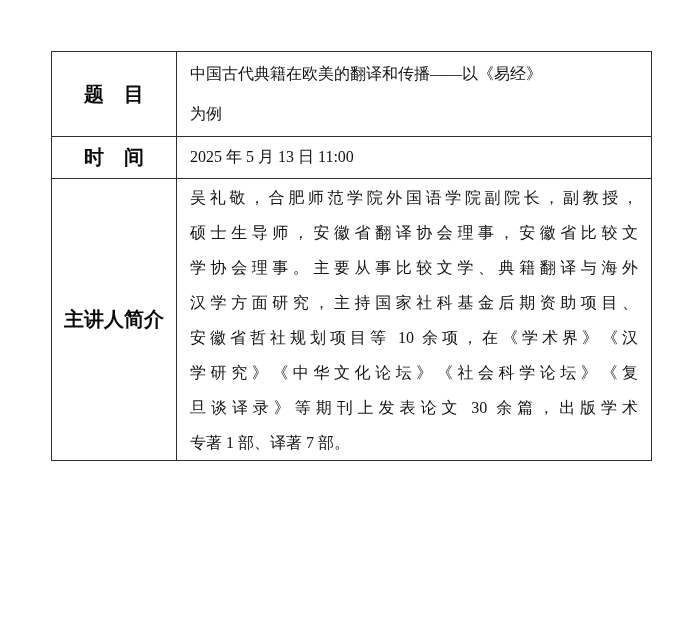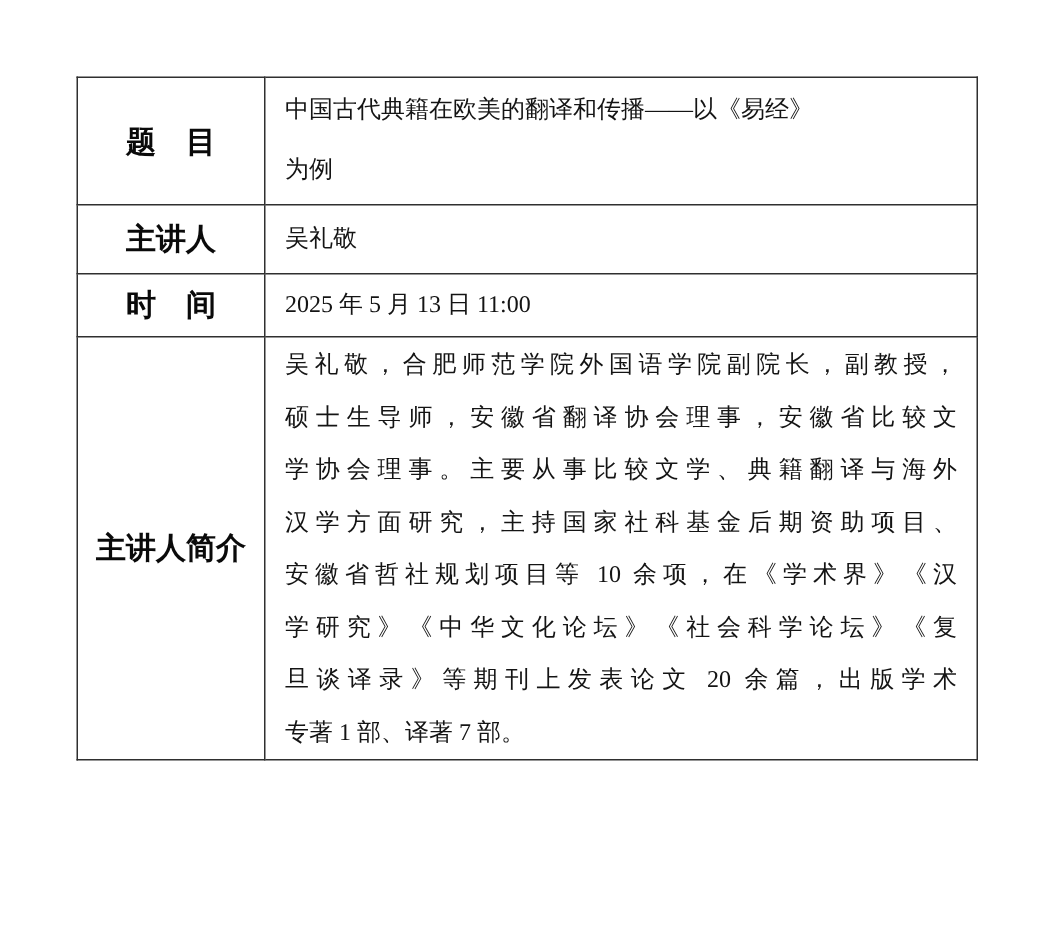--- a/index.html
+++ b/index.html
@@ -68,44 +68,38 @@
       </colgroup>
     <tbody>
       <tr class="row-title">
         <td class="label-cell">题　目</td>
         <td class="value-cell">
           <span class="vline">中国古代典籍在欧美的翻译和传播——以《易经》</span>
           <span class="vline">为例</span>
         </td>
       </tr>
 
-      <tr class="row-speaker">
-        <td class="label-cell">主讲人</td>
-        <td class="value-cell">
-          <span class="vline">吴礼敬</span>
-        </td>
-      </tr>
 
       <tr class="row-time">
         <td class="label-cell">时　间</td>
         <td class="value-cell">
           <span class="vline">2025 年 5 月 13 日 11:00</span>
         </td>
       </tr>
 
 
       <tr class="row-bio">
         <td class="label-cell">主讲人简介</td>
         <td class="value-cell">
           <span class="vline">吴礼敬，合肥师范学院外国语学院副院长，副教授，</span>
           <span class="vline">硕士生导师，安徽省翻译协会理事，安徽省比较文</span>
           <span class="vline">学协会理事。主要从事比较文学、典籍翻译与海外</span>
           <span class="vline">汉学方面研究，主持国家社科基金后期资助项目、</span>
           <span class="vline">安徽省哲社规划项目等 10 余项，在《学术界》《汉</span>
           <span class="vline">学研究》《中华文化论坛》《社会科学论坛》《复</span>
-          <span class="vline">旦谈译录》等期刊上发表论文 20 余篇，出版学术</span>
+          <span class="vline">旦谈译录》等期刊上发表论文 30 余篇，出版学术</span>
           <span class="vline">专著 1 部、译著 7 部。</span>
         </td>
       </tr>
 
     </tbody>
   </table>
 </div>
 
 </body></html>

